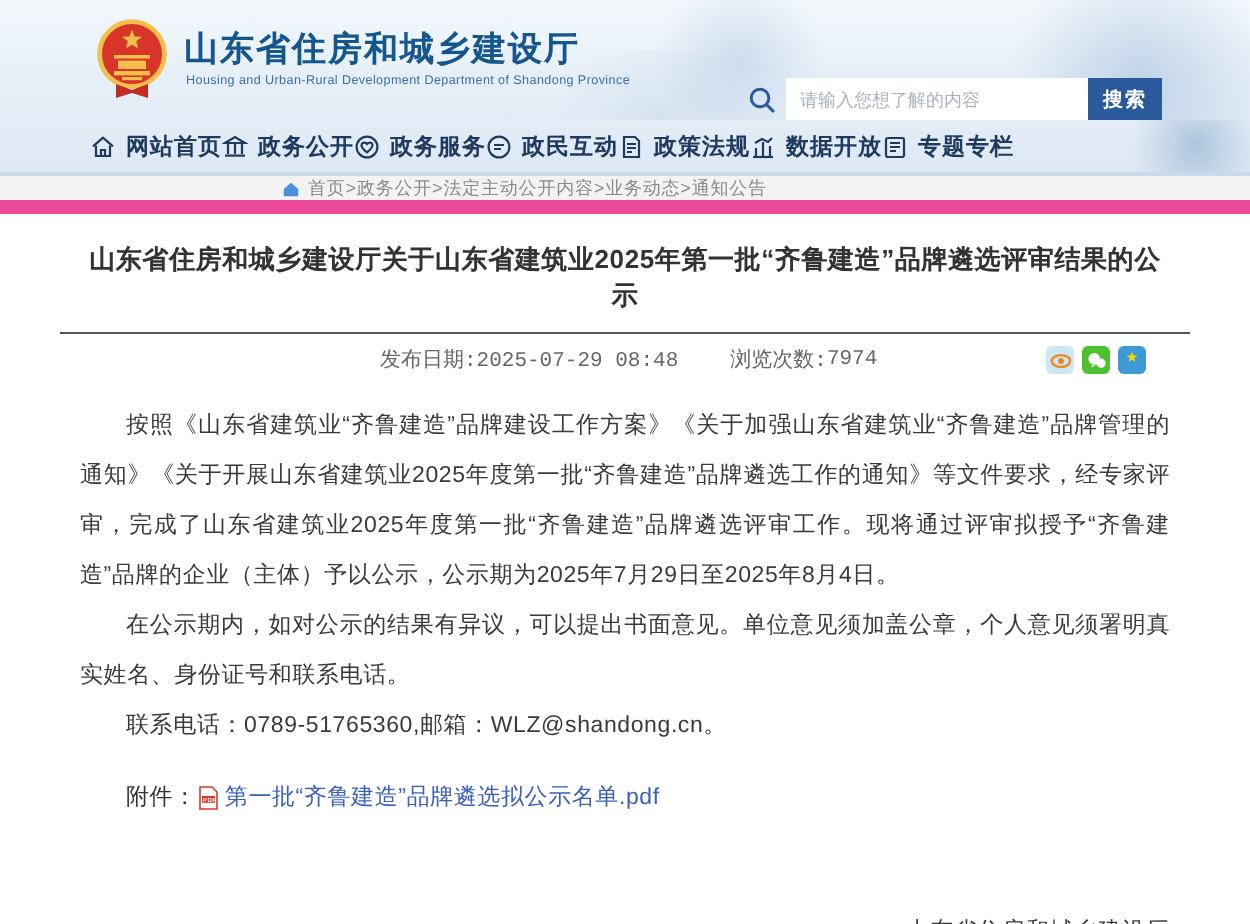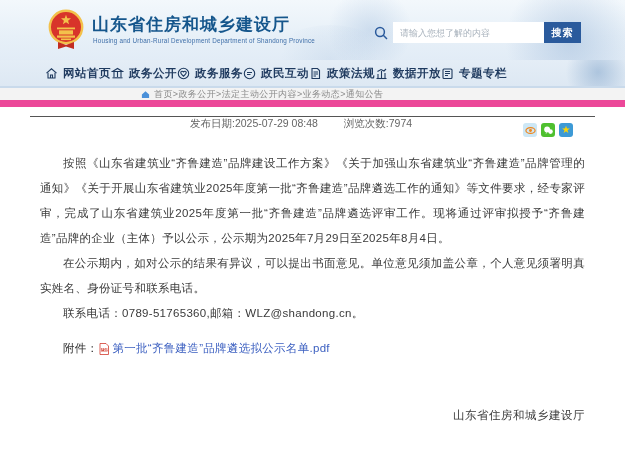--- a/index.html
+++ b/index.html
@@ -19,21 +19,21 @@
     background:radial-gradient(circle,rgba(120,158,203,.35) 0%,rgba(120,158,203,0) 70%); }
   .deco2 { right:210px; top:-10px; width:90px; height:80px;
     background:radial-gradient(circle,rgba(133,168,210,.28) 0%,rgba(133,168,210,0) 70%); }
   .deco3 { left:270px; top:25px; width:120px; height:70px;
     background:radial-gradient(circle,rgba(150,180,215,.18) 0%,rgba(150,180,215,0) 70%); }
   .logo { position:absolute; left:48px; top:9px; width:36px; height:42px; }
   .site-title { position:absolute; left:92px; top:13px;
     font-size:17px; font-weight:bold; color:#15568c; letter-spacing:1px; }
   .site-subtitle { position:absolute; left:93px; top:37px;
     font-size:6.3px; color:#3e6ea8; letter-spacing:.2px; }
-  .search-zone { position:absolute; left:374px; top:22px; height:21px; display:flex; align-items:center; }
+  .search-zone { position:absolute; left:374px; top:39px; height:21px; display:flex; align-items:center; }
   .search-glass { width:14px; height:14px; margin-right:5px; }
   .search-input {
     width:151px; height:21px; border:none; outline:none; background:#fff;
     font-size:9px; color:#333; padding:0 7px;
     font-family:"Liberation Sans","DejaVu Sans",sans-serif;
   }
   .search-input::placeholder { color:#a9b3bd; }
   .search-btn {
     width:37px; height:21px; border:none; background:#2a5a9c; color:#fff;
     font-size:10px; font-weight:bold; cursor:pointer; letter-spacing:1px;
@@ -59,22 +59,22 @@
   }
   .crumb-home { margin-right:4px; display:flex; }
   .crumb-text { font-size:9px; color:#8a8a8a; letter-spacing:.4px; }
   
   .article { padding:0 40px; position:relative; }
   .art-title {
     margin-top:14px; text-align:center; font-size:13px; font-weight:bold;
     color:#333; letter-spacing:.3px;
   }
   .art-divider { border:none; border-top:1px solid #555; margin:9px -10px 0 -10px; }
-  .meta-row { position:relative; height:26px; display:flex; 
-    font-size:10.5px; color:#666; padding-left:150px; }
+  .meta-row { position:relative; height:26px; display:flex; align-items:center;
+    font-size:10.5px; color:#666; padding-left:150px;font-family:Liberation Mono, monospace; }
   .meta-pub { margin-right:26px; }
   .meta-views-label { margin-right:0; }
   .share-icons { position:absolute; right:12px; top:6px; display:flex; gap:4px; }
   .share-ic { width:14px; height:14px; border-radius:3px; display:flex;
     align-items:center; justify-content:center; cursor:pointer; }
   .share-eye { background:#cde7f5; }
   .share-wechat { background:#4fc02f; }
   .share-star { background:#3d9ad6; color:#ffd400; font-size:10px; line-height:1; }
   .body-text { margin-top:8px; }
   .body-text p {
@@ -201,20 +201,21 @@
 <div class="crumb-bar">
   <span class="crumb-home">
     <svg width="9" height="9" viewBox="0 0 10 10">
         <path d="M1 5 L5 1.5 L9 5 L9 9 L1 9 Z" fill="#4a90d9"></path>
       </svg>
   </span>
   <span class="crumb-text">首页&gt;政务公开&gt;法定主动公开内容&gt;业务动态&gt;通知公告</span>
 </div>
 
 <div class="article">
+  <div class="art-title">山东省住房和城乡建设厅关于山东省建筑业2025年第一批“齐鲁建造”品牌遴选评审结果的公示</div>
   <hr class="art-divider">
 
   <div class="meta-row">
     <span class="meta-pub">发布日期:2025-07-29 08:48</span>
     <span class="meta-views-label">浏览次数:</span>
     <span class="meta-views-count">7974</span>
 
     <span class="share-icons">
       <span class="share-ic share-eye">
         <svg width="11" height="11" viewBox="0 0 12 12">

